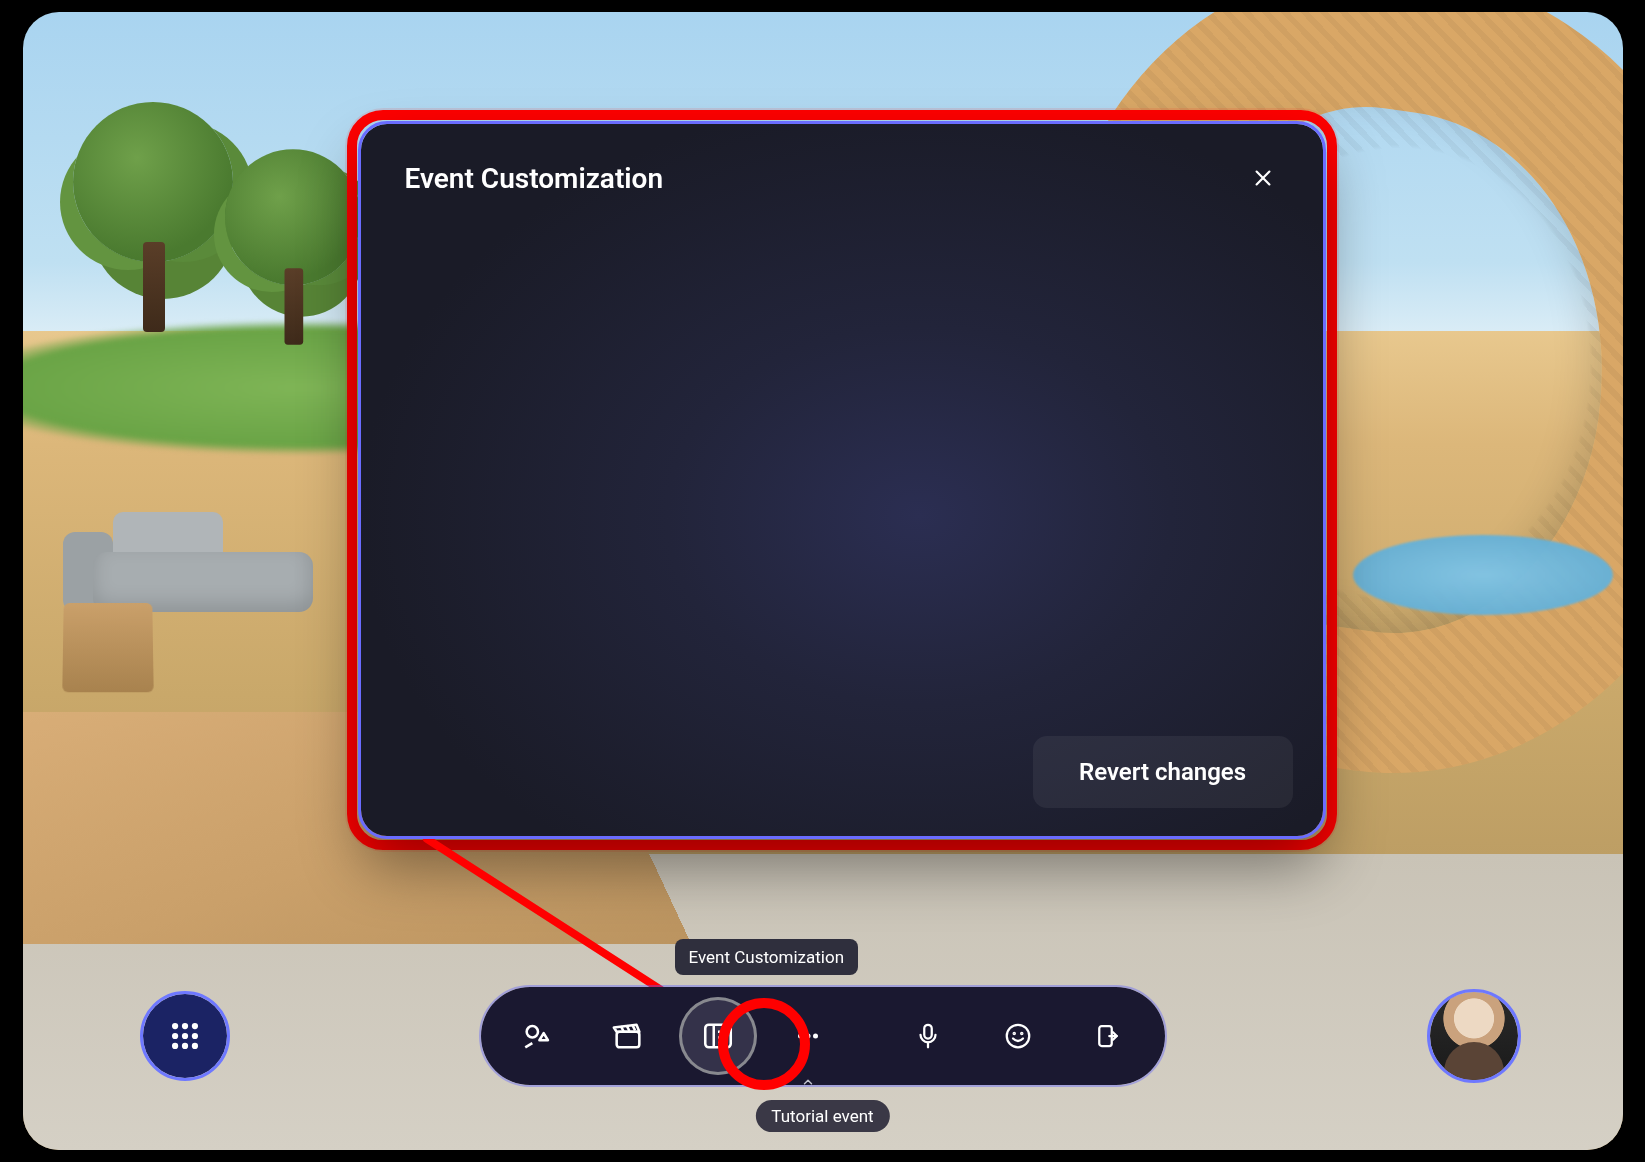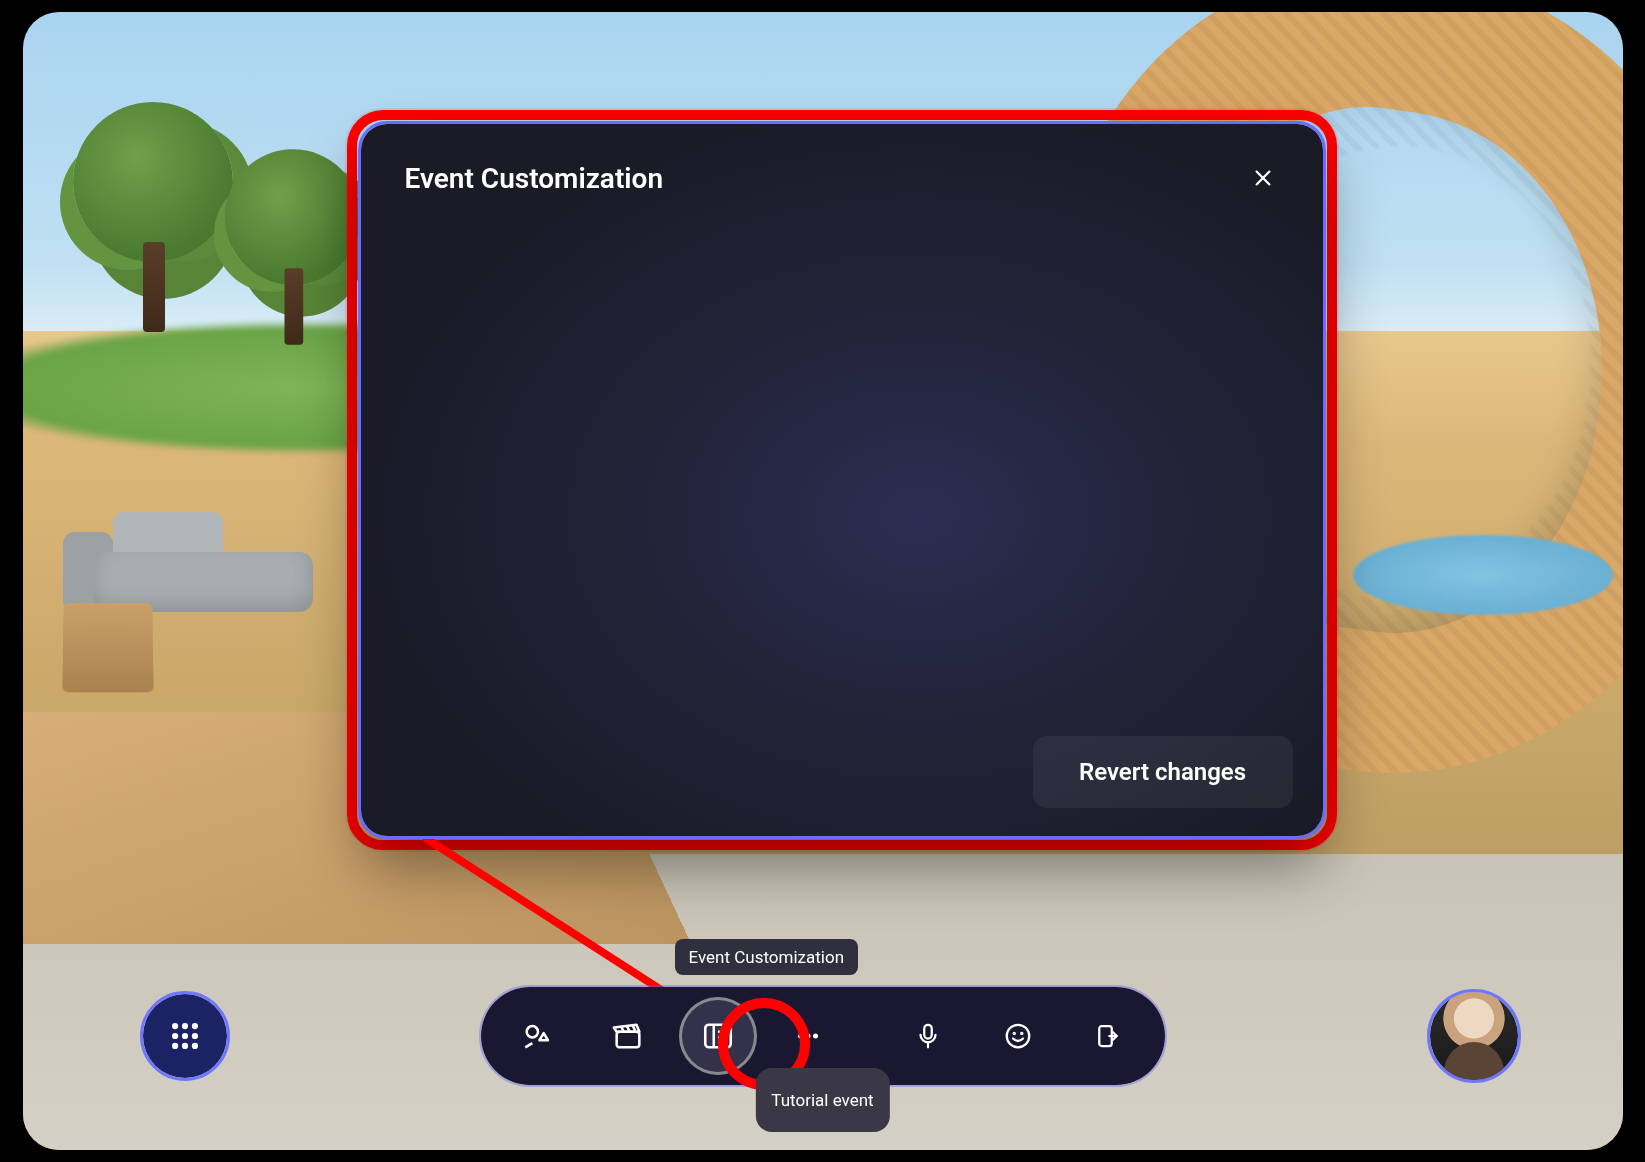--- a/index.html
+++ b/index.html
@@ -303,21 +303,21 @@
     pointer-events: none;
   }
   .event-label {
     position: absolute;
     left: 50%;
     bottom: 18px;
     transform: translateX(-50%);
     background: #3a3846;
     color: #fff;
     font-size: 17px;
-    padding: 22px 16px;
+    padding: 6px 16px;
     border-radius: 16px;
   }
   svg { display: block; }
 </style>
 </head>
 <body>
 
 <div class="viewport">
   <div class="frame">
     <div class="scene">

